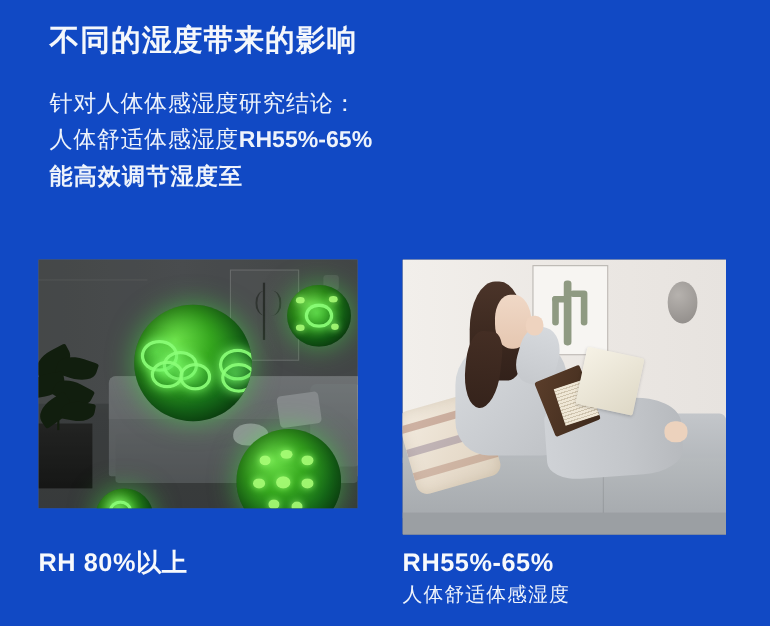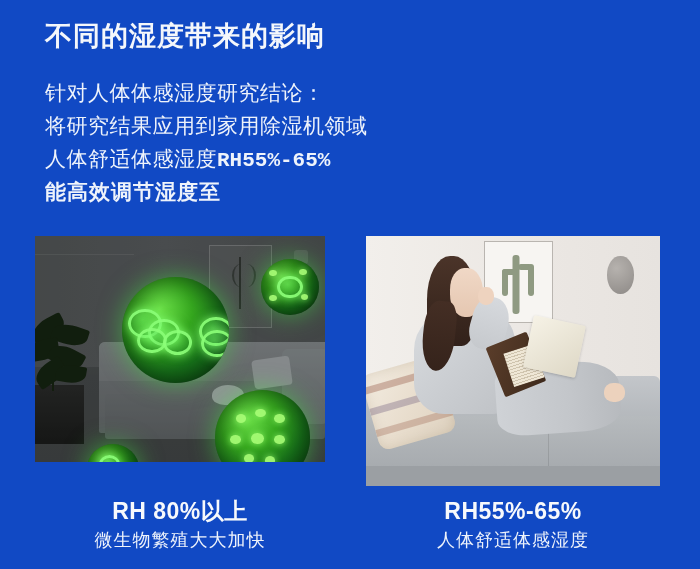--- a/index.html
+++ b/index.html
@@ -22,21 +22,21 @@
   }
 
   
   .body-copy{
     position:absolute;left:45px;top:78px;
     color:#eef3fb;
     font-size:21px;line-height:33px;
     letter-spacing:.5px;
     white-space:nowrap;
   }
-  .body-copy .line{display:block;height:33px;font-family:Liberation Mono, monospace;}
+  .body-copy .line{display:block;height:33px;}
   .body-copy .bold{font-weight:700;letter-spacing:0px;}
   .body-copy .line.strong{font-weight:700;letter-spacing:1px;}
 
   
   .photo{
     position:absolute;overflow:hidden;
     background:#55595c;
   }
   .photo-left{left:35px;top:236px;width:290px;height:226px;}
   .photo-right{left:366px;top:236px;width:294px;height:250px;}
@@ -258,42 +258,41 @@
     transform:rotate(12deg);border-radius:2px;
     box-shadow:0 1px 3px rgba(0,0,0,.2);
   }
   .book-pages{
     position:absolute;left:49%;top:45%;width:14%;height:17%;
     background:repeating-linear-gradient(to bottom,#efe7d6 0 2px,#cfc4ae 2px 3px);
     transform:rotate(-18deg);
   }
 
   
-  .caption{position:absolute;text-align:center;color:#fff;}
+  .caption{position:absolute;text-align:left;color:#fff;}
   .cap-left{left:35px;top:496px;width:290px;}
   .cap-right{left:366px;top:496px;width:294px;}
   .cap-main{
     font-size:23px;font-weight:700;line-height:30px;letter-spacing:.5px;
     color:#f7f9fc;white-space:nowrap;
   }
   .cap-sub{
     font-size:18px;font-weight:400;line-height:28px;letter-spacing:1px;
     color:#eef3fb;white-space:nowrap;
   }
 </style>
 </head>
 <body>
 
 <div class="page">
 
   <div class="title">不同的湿度带来的影响</div>
 
   <div class="body-copy">
     <span class="line">针对人体体感湿度研究结论：</span>
-    <span class="line">将研究结果应用到家用除湿机领域</span>
     <span class="line"><span>人体舒适体感湿度</span><span class="bold">RH55%-65%</span></span>
     <span class="line strong">能高效调节湿度至</span>
   </div>
 
   <div class="photo photo-left">
     <div class="room-dark">
       <div class="wall-panel"></div>
       <div class="wall-seam"></div>
       <div class="art-frame">
         <div class="art-branch"></div>
@@ -378,20 +377,19 @@
         <div class="hand"></div>
         <div class="book-left"></div>
         <div class="book-pages"></div>
         <div class="book-right"></div>
       </div>
     </div>
   </div>
 
   <div class="caption cap-left">
     <div class="cap-main">RH 80%以上</div>
-    <div class="cap-sub">微生物繁殖大大加快</div>
   </div>
   <div class="caption cap-right">
     <div class="cap-main">RH55%-65%</div>
     <div class="cap-sub">人体舒适体感湿度</div>
   </div>
 
 </div>
 
 </body></html>

